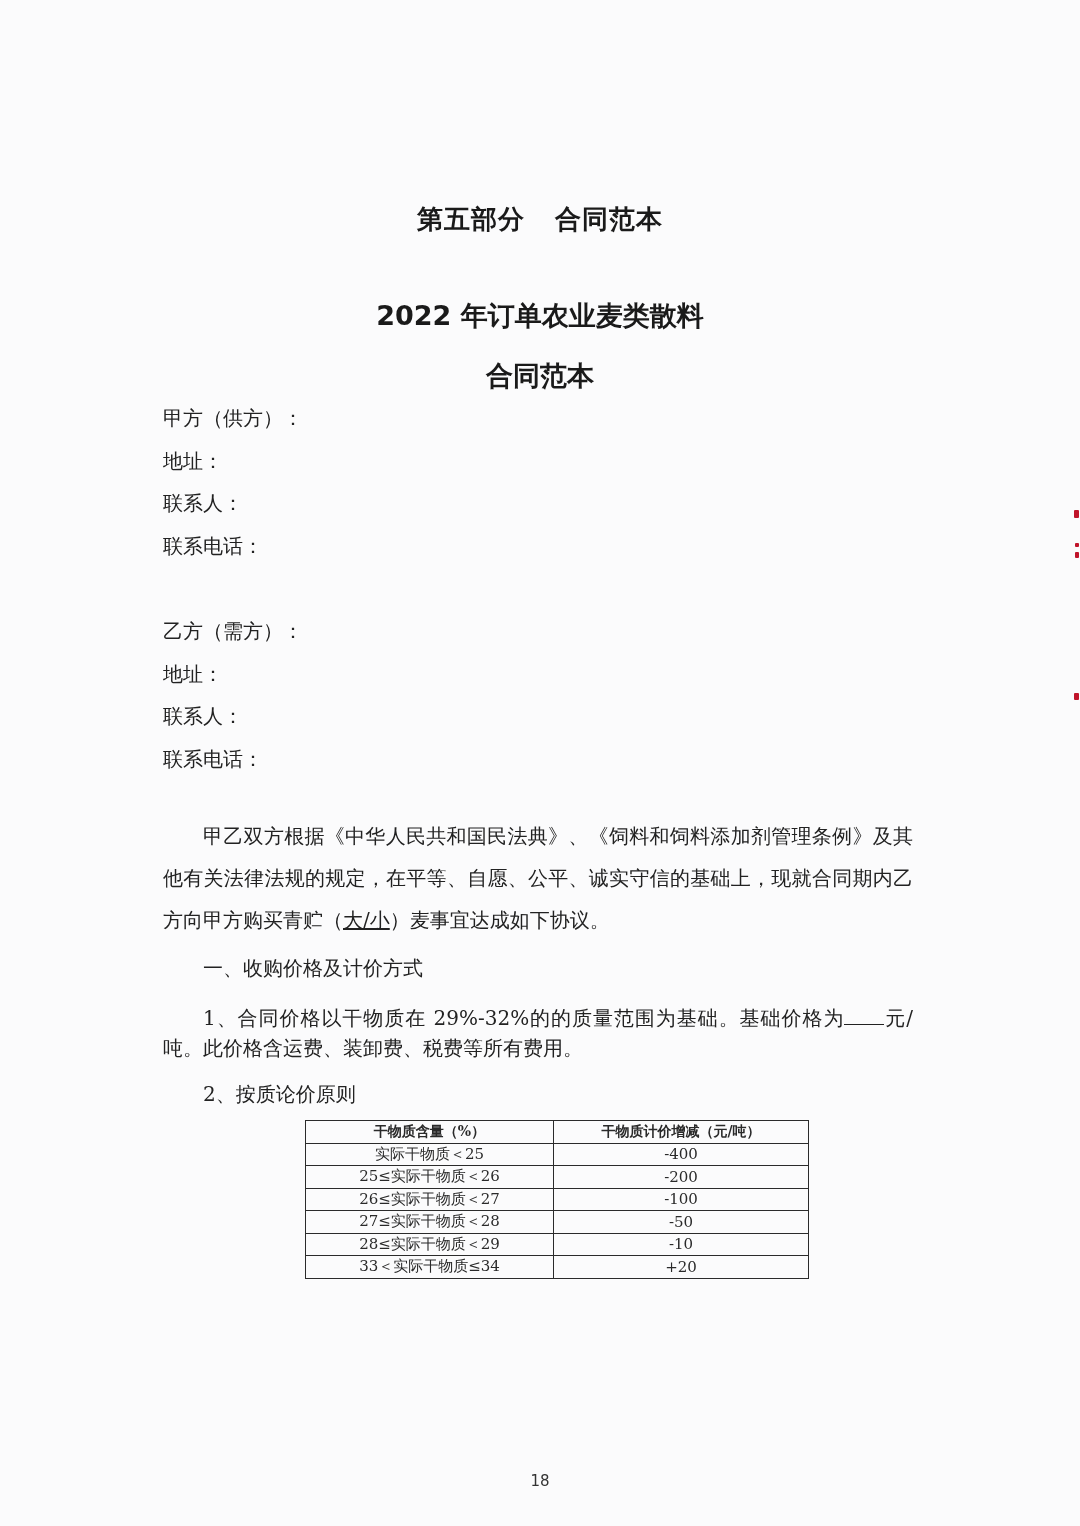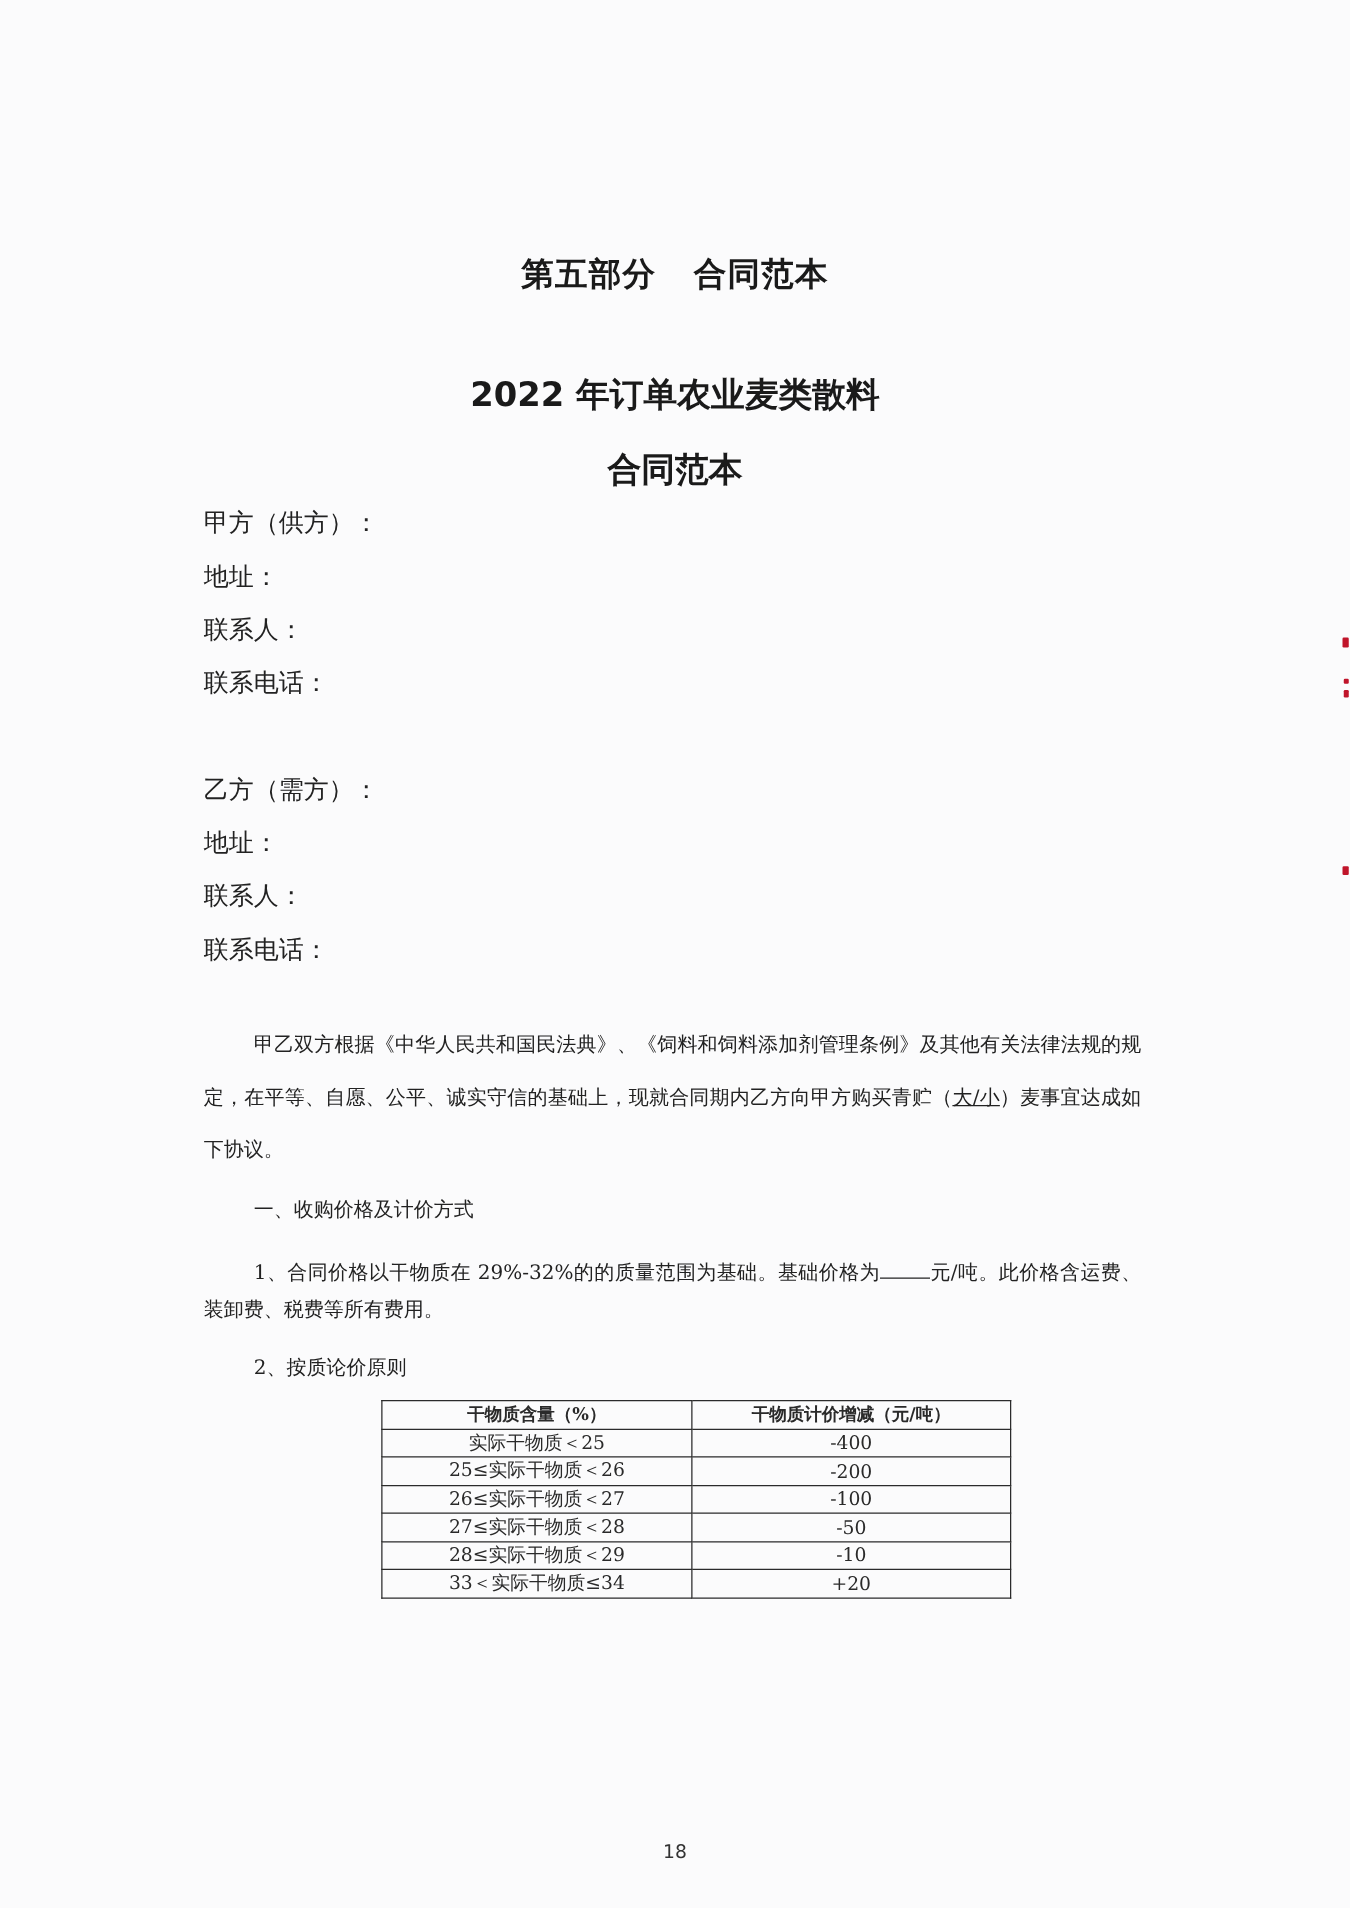--- a/index.html
+++ b/index.html
@@ -23,21 +23,21 @@
   }
   .h-sub {
     position: absolute; left: 0; width: 1080px; top: 358px; text-align: center;
     font-family: "DejaVu Sans", "Liberation Sans", sans-serif; font-weight: bold;
     font-size: 27px; color: #1a1a1a;
   }
   .party-line {
     position: absolute; left: 163px; font-size: 20px; color: #222;
   }
   .para {
-    position: absolute; left: 163px; width: 750px; font-size: 16px; line-height: 42px;
+    position: absolute; left: 163px; width: 750px; font-size: 20px; line-height: 42px;
     color: #222; text-align: justify;
   }
   .indent { padding-left: 40px; }
   .u { text-decoration: underline; }
   .blank { display: inline-block; width: 40px; border-bottom: 1px solid #222; height: 18px; vertical-align: baseline; }
   table.dm {
     position: absolute; left: 305px; top: 1120px; width: 504px;
     border-collapse: collapse; font-size: 15px; color: #2a2a2a;
   }
   table.dm td, table.dm th {

